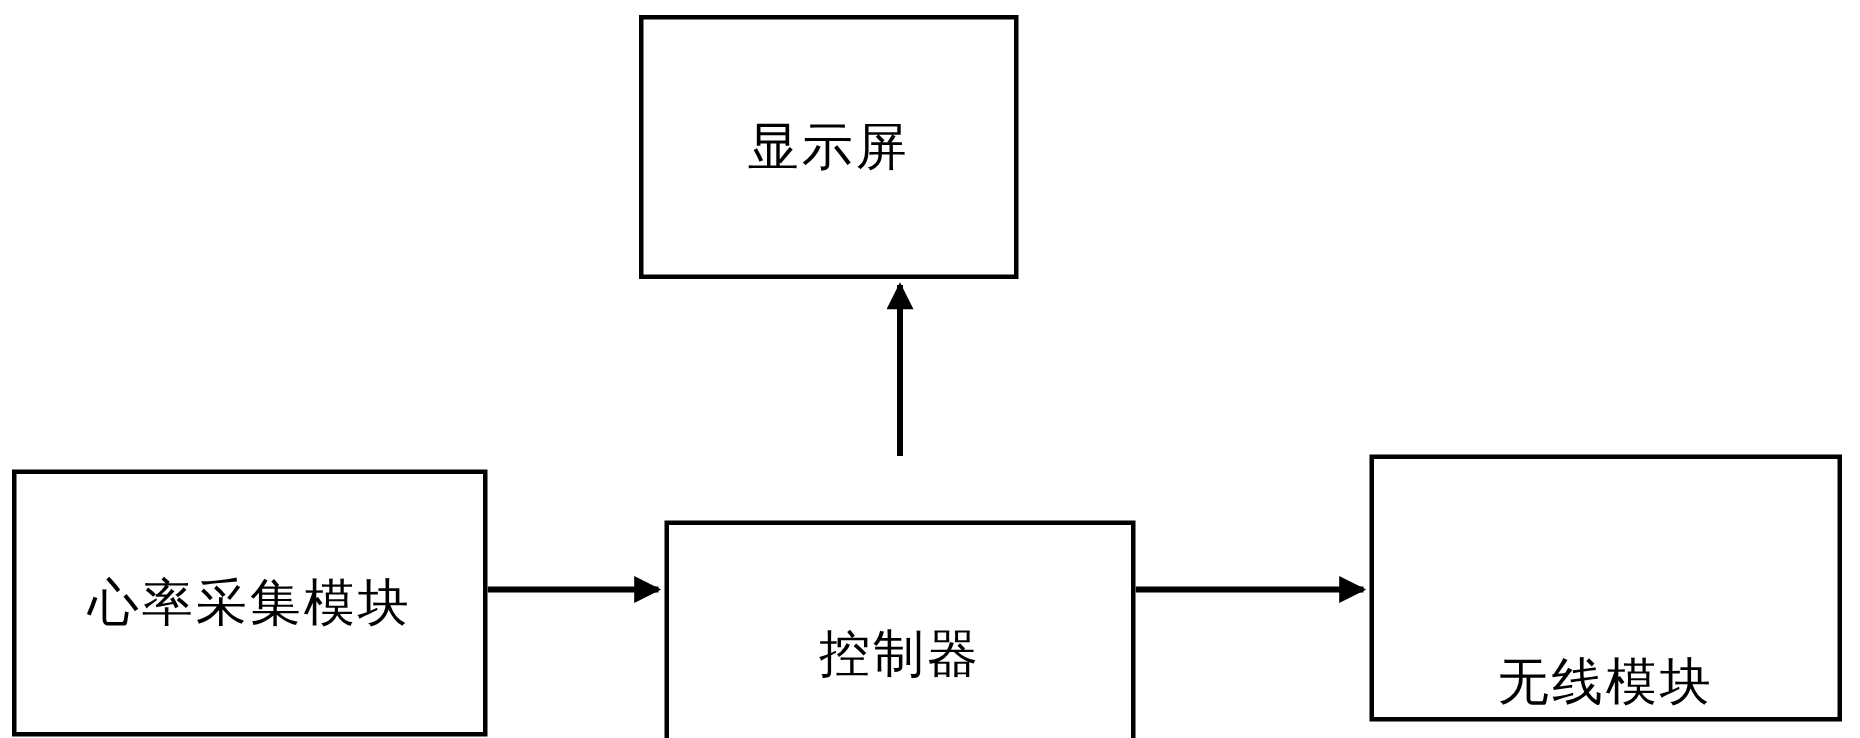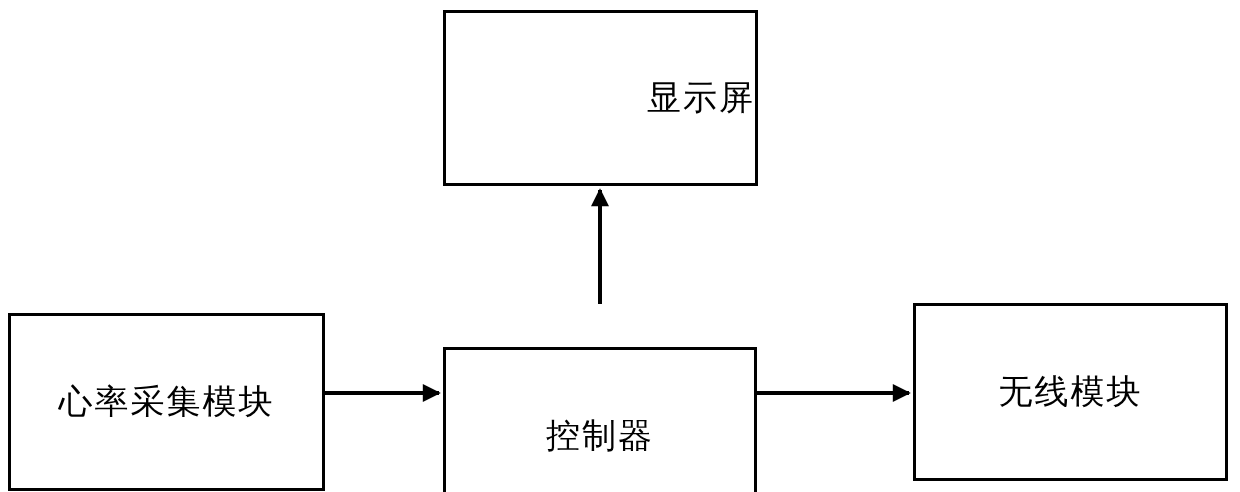--- a/index.html
+++ b/index.html
@@ -31,24 +31,24 @@
     align-items: center;
     justify-content: center;
   }
   .node-label {
     font-size: 34px;
     color: #000000;
     letter-spacing: 2px;
     white-space: nowrap;
   }
   
-  .node-display    { left: 443px; top: 10px;  width: 315px; height: 176px; justify-content: flex-end; }
+  .node-display    { left: 426px; top: 10px;  width: 253px; height: 176px; }
   .node-heart-rate { left: 8px;   top: 313px; width: 317px; height: 178px; }
   .node-controller { left: 443px; top: 304px; width: 314px; height: 177px; margin-top: 43px; }
-  .node-wireless   { left: 913px; top: 303px; width: 315px; height: 178px; }
+  .node-wireless   { left: 913px; top: 303px; width: 315px; height: 178px; align-items: flex-end; }
 </style>
 </head>
 <body>
 
 <div class="canvas">
 
   <svg class="arrow-layer" viewBox="0 0 1240 492" xmlns="http://www.w3.org/2000/svg">
     <defs>
       <marker id="arrowhead" viewBox="0 0 10 10" refX="9" refY="5" markerWidth="5.5" markerHeight="4.5" orient="auto-start-reverse">
         <path d="M 0 0 L 10 5 L 0 10 z" fill="#000000"></path>

